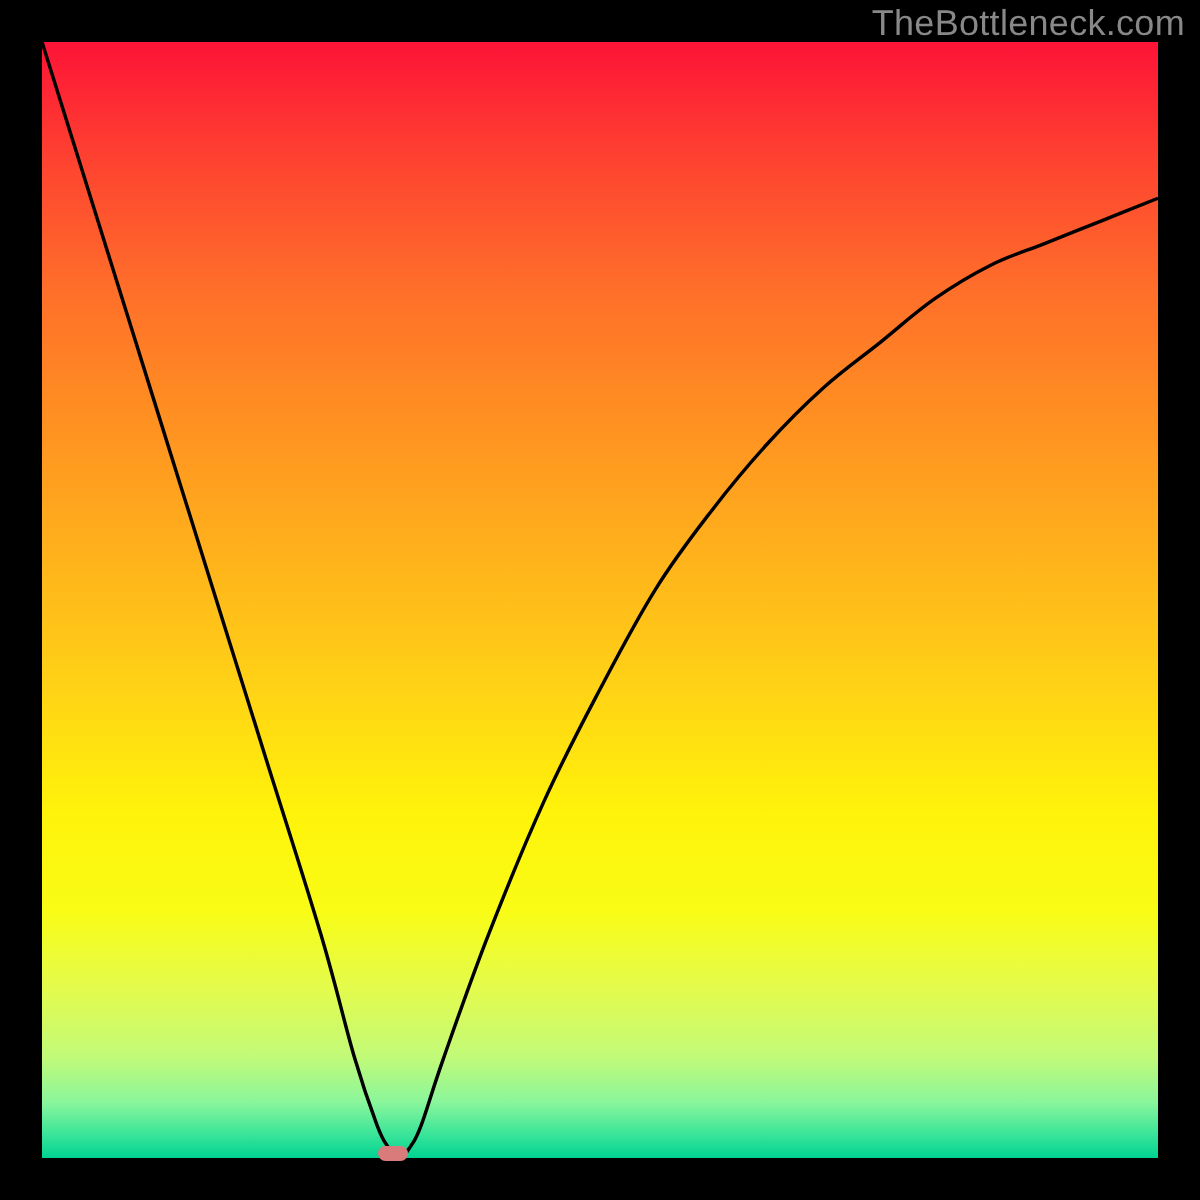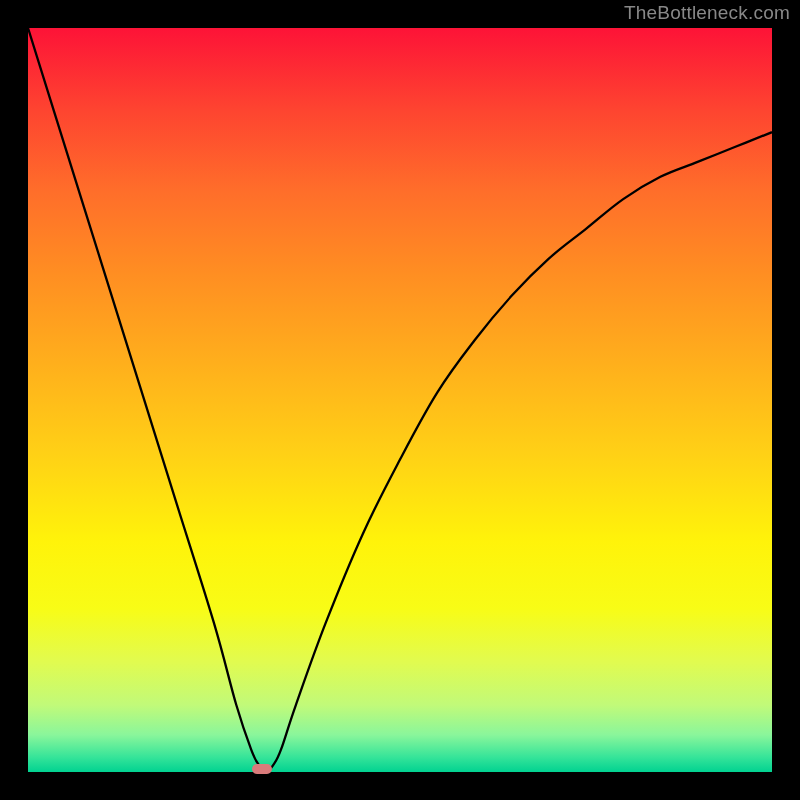--- a/index.html
+++ b/index.html
@@ -9,21 +9,21 @@
     background: #000;
     position: relative;
     font-family: Arial, Helvetica, sans-serif;
     overflow: hidden;
   }
   .watermark {
     position: absolute;
     top: 2px;
     right: 10px;
     color: #888;
-    font-size: 19px;
+    font-size: 24px;
     z-index: 50;
     letter-spacing: 0.2px;
   }
   .frame {
     position: absolute;
     left: 28px;
     top: 28px;
     width: 744px;
     height: 744px;
     background: linear-gradient(to bottom,

